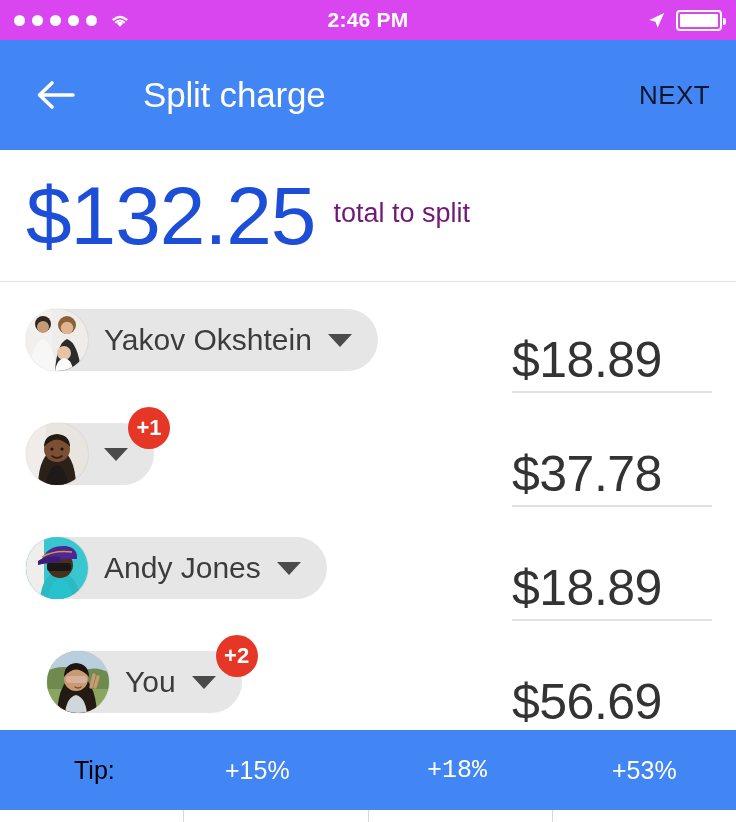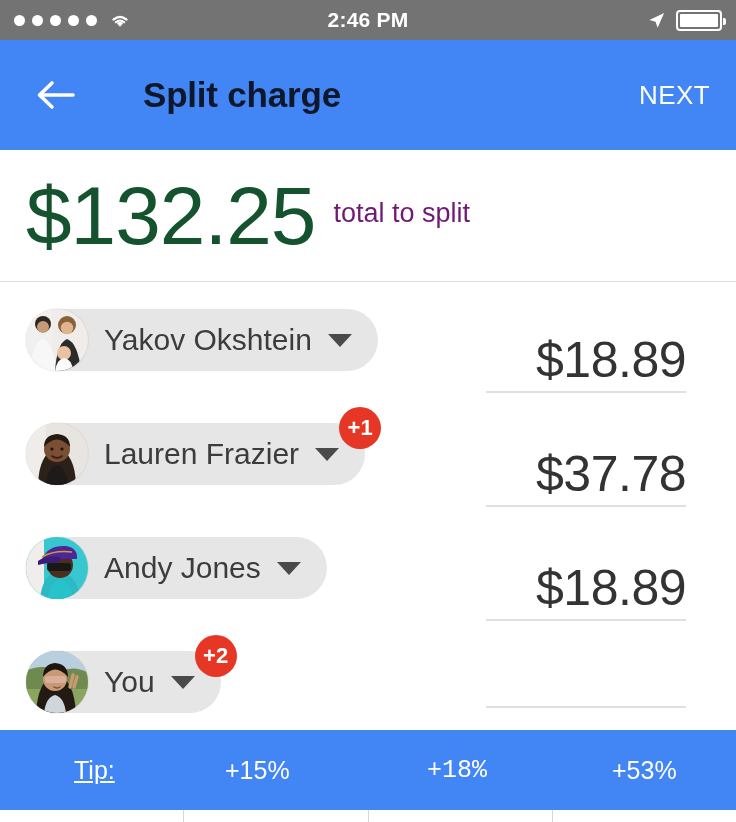--- a/index.html
+++ b/index.html
@@ -19,21 +19,21 @@
     background: #ffffff;
     overflow: hidden;
   }
 
   
   .status-bar {
     position: absolute;
     top: 0; left: 0;
     width: 736px;
     height: 40px;
-    background: #737373;
+    background: #d946ef;
     display: flex;
     align-items: center;
     color: #ffffff;
   }
   .sb-left {
     position: absolute;
     left: 14px;
     display: flex;
     align-items: center;
     gap: 7px;
@@ -103,49 +103,49 @@
     display: flex;
     align-items: center;
     justify-content: center;
     cursor: pointer;
   }
   .back-btn svg { width: 42px; height: 34px; display: block; }
   .app-title {
     position: absolute;
     left: 143px;
     font-size: 35px;
-    font-weight: bold;
-    color: #0f172a;
+    font-weight: normal;
+    color: #ffffff;
     letter-spacing: -0.2px;
   }
   .next-btn {
     position: absolute;
     right: 26px;
     font-size: 26px;
-    color: #ffffff;
+    color: #0f172a;
     letter-spacing: 0.4px;
     cursor: pointer;
   }
 
   
   .total-section {
     position: absolute;
     top: 150px; left: 0;
     width: 736px;
     height: 132px;
     background: #ffffff;
     display: flex;
     align-items: center;
     border-bottom: 1px solid #e2e2e2;
   }
   .total-amount {
     margin-left: 26px;
     font-size: 82px;
     font-weight: 300;
-    color: #14532d;
+    color: #1d4ed8;
     letter-spacing: -1px;
     line-height: 1;
   }
   .total-caption {
     margin-left: 18px;
     font-size: 27px;
     color: #701a75;
     font-weight: 400;
     padding-bottom: 4px;
   }
@@ -220,23 +220,23 @@
     font-size: 22px;
     font-weight: bold;
     display: flex;
     align-items: center;
     justify-content: center;
     padding: 0 6px;
   }
 
   .amount-field {
     position: absolute;
-    right: 50px;
+    right: 24px;
     width: 200px;
-    text-align: right;
+    text-align: left;
     cursor: text;
     margin-top: 45px;
   }
   .amount-value {
     font-size: 50px;
     font-weight: 300;
     color: #333333;
     letter-spacing: -0.5px;
     line-height: 1.08;
   }
@@ -254,22 +254,21 @@
     width: 736px;
     height: 80px;
     background: #4285f4;
     display: flex;
     align-items: center;
   }
   .tip-label {
     position: absolute;
     left: 74px;
     font-size: 25px;
-    color: #ffffff;
-    text-decoration: underline;
+    color: #000000;
   }
   .tip-opt {
     position: absolute;
     font-size: 25px;
     color: #ffffff;
     cursor: pointer;
   }
   .tip-opt.o1 { left: 225px; }
   .tip-opt.o2 { left: 427px; font-family: Liberation Mono, monospace; }
   .tip-opt.o3 { left: 612px; }
@@ -372,21 +371,20 @@
             <rect x="0" y="0" width="20" height="62" fill="#efecea"></rect>
             <path d="M12 62 Q13 30 31 25 Q49 30 50 62 Z" fill="#2b2118"></path>
             <circle cx="31" cy="26" r="13" fill="#7a4f34"></circle>
             <path d="M18 24 Q31 9 44 24 Q44 12 31 11 Q18 12 18 24 Z" fill="#231a12"></path>
             <circle cx="26" cy="26" r="1.6" fill="#1a120c"></circle>
             <circle cx="36" cy="26" r="1.6" fill="#1a120c"></circle>
             <path d="M26 33 Q31 37 36 33" stroke="#3a2218" stroke-width="1.8" fill="none" stroke-linecap="round"></path>
             <path d="M20 62 Q22 44 31 42 Q40 44 42 62 Z" fill="#1d1a19"></path>
           </svg>
         </div>
-        <div class="person-name">Lauren Frazier</div>
         <div class="chev"></div>
         <div class="badge">+1</div>
       </div>
       <div class="amount-field">
         <div class="amount-value">$37.78</div>
         <div class="amount-underline"></div>
       </div>
     </div>
 
     <div class="person-row" style="top:228px;">
@@ -406,21 +404,21 @@
         </div>
         <div class="person-name">Andy Jones</div>
         <div class="chev"></div>
       </div>
       <div class="amount-field">
         <div class="amount-value">$18.89</div>
         <div class="amount-underline"></div>
       </div>
     </div>
 
-    <div class="person-row" style="top:342px;">
+    <div class="person-row" style="top:342px;padding-left:21px;">
       <div class="person-pill">
         <div class="avatar">
           <svg viewBox="0 0 62 62">
             <rect width="62" height="62" fill="#9fbf7a"></rect>
             <rect x="0" y="0" width="62" height="20" fill="#b9cfe0"></rect>
             <path d="M0 20 Q16 12 34 20 Q50 14 62 22 L62 40 L0 40 Z" fill="#6f8a4e"></path>
             <rect x="0" y="38" width="62" height="24" fill="#8aa55f"></rect>
             <path d="M10 62 Q12 28 30 23 Q48 28 50 62 Z" fill="#241a14"></path>
             <circle cx="29" cy="28" r="12" fill="#c99a72"></circle>
             <path d="M17 26 Q29 11 42 26 Q42 13 29 12 Q17 13 17 26 Z" fill="#1d1510"></path>
@@ -428,20 +426,21 @@
             <path d="M28 36 Q31 38 34 36" stroke="#7a4a34" stroke-width="1.5" fill="none" stroke-linecap="round"></path>
             <path d="M44 36 L47 24 M48 36 L51 26" stroke="#c99a72" stroke-width="3.4" stroke-linecap="round"></path>
             <path d="M18 62 Q20 46 29 44 Q38 46 40 62 Z" fill="#cfd6dc"></path>
           </svg>
         </div>
         <div class="person-name">You</div>
         <div class="chev"></div>
         <div class="badge">+2</div>
       </div>
       <div class="amount-field">
+        <div class="amount-value">$56.69</div>
         <div class="amount-underline"></div>
       </div>
     </div>
 
   </div>
 
   <div class="tip-bar">
     <div class="tip-label">Tip:</div>
     <div class="tip-opt o1">+15%</div>
     <div class="tip-opt o2">+18%</div>

